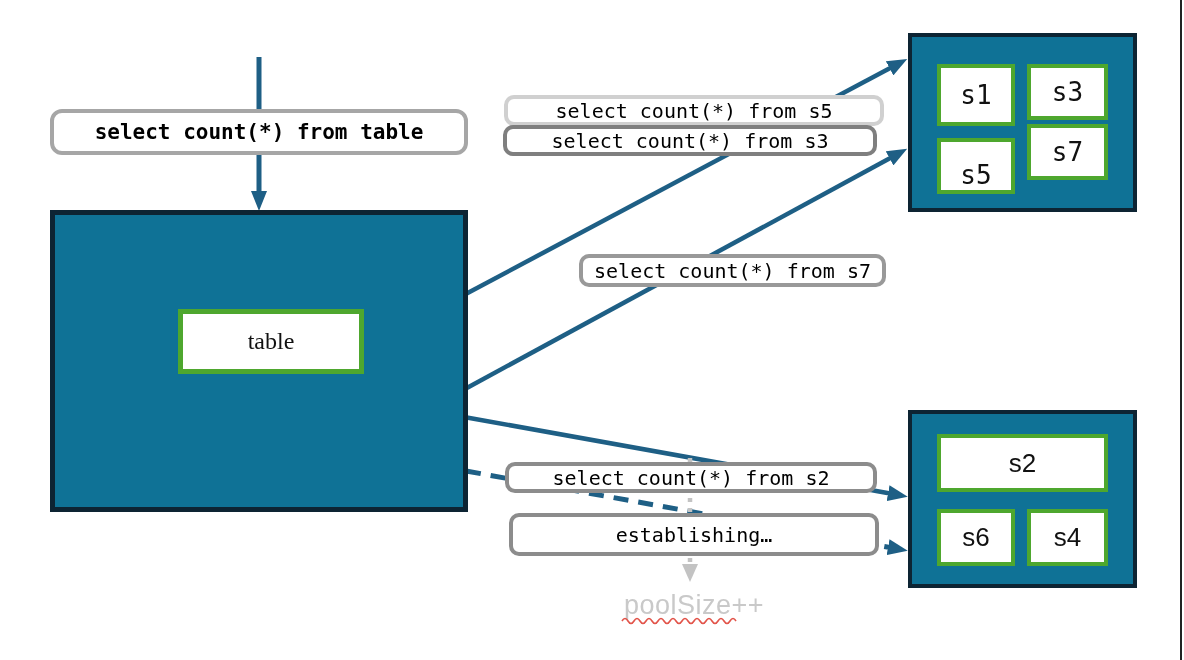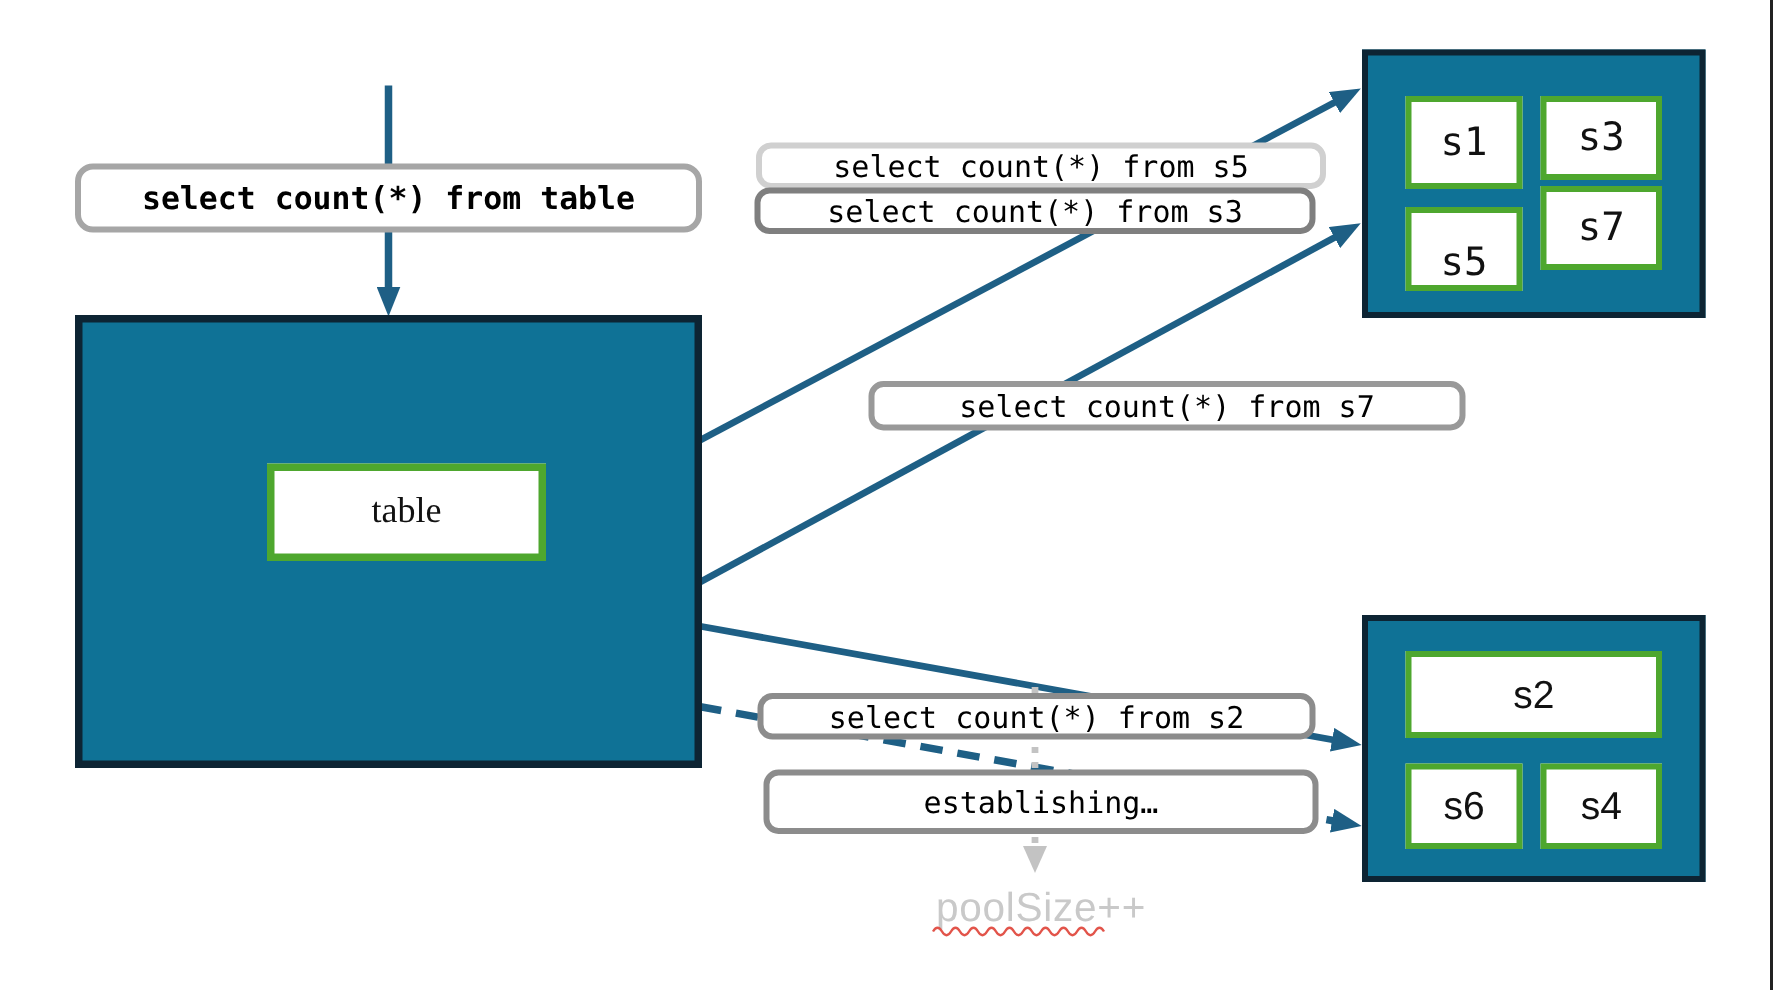--- a/index.html
+++ b/index.html
@@ -90,21 +90,21 @@
 
   <div class="qlabel big" style="left:50px;top:109px;width:418px;height:46px;">
     <span>select count(*) from table</span>
   </div>
   <div class="qlabel light" style="left:504px;top:95px;width:380px;height:31px;justify-content:center;">
     <span>select count(*) from s5</span>
   </div>
   <div class="qlabel dark" style="left:503px;top:125px;width:374px;height:31px;">
     <span>select count(*) from s3</span>
   </div>
-  <div class="qlabel" style="left:579px;top:254px;width:398px;height:33px;border-color:#999999;">
+  <div class="qlabel" style="left:579px;top:254px;width:307px;height:33px;border-color:#999999;">
     <span>select count(*) from s7</span>
   </div>
   <div class="qlabel" style="left:505px;top:426px;width:372px;height:31px;margin-top:36px;">
     <span>select count(*) from s2</span>
   </div>
   <div class="qlabel" style="left:509px;top:513px;width:370px;height:43px;">
     <span>establishing…</span>
   </div>
 
   <div class="pool-note">

